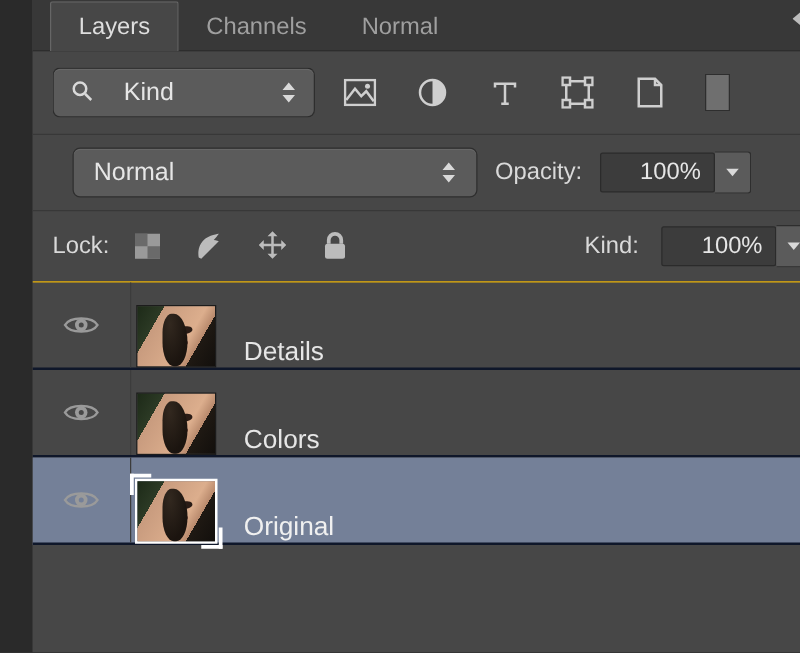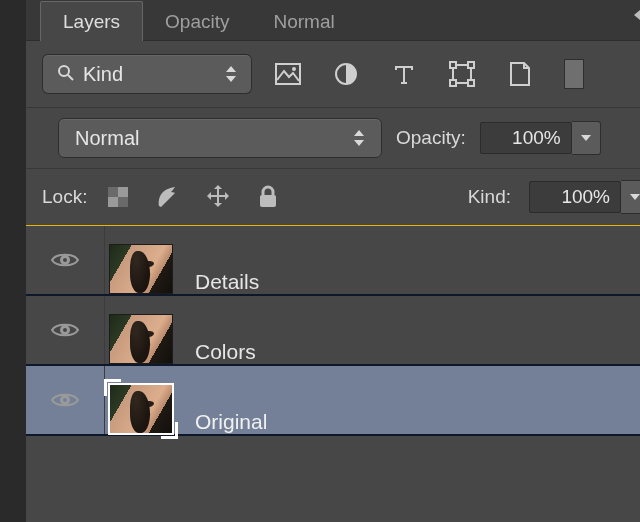--- a/index.html
+++ b/index.html
@@ -5,21 +5,21 @@
   html,body{margin:0;padding:0;background:#2a2a2a;font-family:Tahoma,Verdana,Arial,sans-serif;font-size:14px;color:#d9d9d9;-webkit-font-smoothing:antialiased;}
   .panel{width:640px;height:522px;background:#474747;position:relative;overflow:hidden;margin-left:26px;}
   
   .tabs{display:flex;align-items:flex-end;height:40px;background:#383838;border-bottom:1px solid #2d2d2d;padding-left:14px;position:relative;}
   .tab{padding:9px 22px 8px 22px;font-size:19px;color:#9f9f9f;cursor:pointer;position:relative;top:1px;}
   .tab.active{background:#474747;color:#dedede;border:1px solid #666;border-bottom:none;border-radius:2px 2px 0 0;}
   .panel-menu{position:absolute;right:10px;top:8px;color:#bbb;cursor:pointer;font-size:14px;}
   .panel-menu svg{display:block;}
   
   .filter-row{display:flex;align-items:center;height:66px;border-bottom:1px solid #383838;padding:0 16px;gap:22px;}
-  .kind-select{display:flex;align-items:center;gap:8px;background:#5b5b5b;border:1px solid #2e2e2e;border-top-color:#2a2a2a;border-radius:6px;height:38px;padding:0 14px;min-width:180px;box-shadow:inset 0 1px 0 rgba(255,255,255,0.08);cursor:pointer;}
+  .kind-select{display:flex;align-items:center;gap:24px;background:#5b5b5b;border:1px solid #2e2e2e;border-top-color:#2a2a2a;border-radius:6px;height:38px;padding:0 14px;min-width:180px;box-shadow:inset 0 1px 0 rgba(255,255,255,0.08);cursor:pointer;}
   .kind-select .label{font-size:20px;color:#e6e6e6;flex:1;}
   .kind-select .spinner svg{display:block;}
   .filter-icons{display:flex;align-items:center;gap:30px;}
   .fi{width:28px;height:28px;display:flex;align-items:center;justify-content:center;color:#cfcfcf;cursor:pointer;}
   .fi svg{display:block;}
   .color-swatch{width:18px;height:28px;background:#6f6f6f;border:1px solid #2e2e2e;margin-left:8px;}
   
   .blend-row{display:flex;align-items:center;height:60px;border-bottom:1px solid #383838;padding:0 32px;gap:14px;}
   .blend-select{display:flex;align-items:center;gap:8px;background:#5b5b5b;border:1px solid #2e2e2e;border-radius:6px;height:38px;padding:0 16px;flex:0 0 290px;box-shadow:inset 0 1px 0 rgba(255,255,255,0.08);cursor:pointer;}
   .blend-select .label{font-size:20px;color:#e6e6e6;flex:1;}
@@ -52,21 +52,21 @@
   .layer-row.selected .layer-name{color:#f0f0f0;}
   .updown svg,.tri svg{display:block;}
 </style>
 </head>
 <body>
 
 <div class="panel">
 
   <div class="tabs">
     <div class="tab active">Layers</div>
-    <div class="tab">Opacity</div>
+    <div class="tab">Channels</div>
     <div class="tab">Normal</div>
     <div class="panel-menu">
       <svg width="22" height="14" viewBox="0 0 22 14">
           <path d="M0 7 L6 2 V12 Z" fill="#bcbcbc"></path>
           <rect x="9" y="1" width="13" height="2" fill="#bcbcbc"></rect>
           <rect x="9" y="6" width="13" height="2" fill="#bcbcbc"></rect>
           <rect x="9" y="11" width="13" height="2" fill="#bcbcbc"></rect>
         </svg>
     </div>
   </div>

